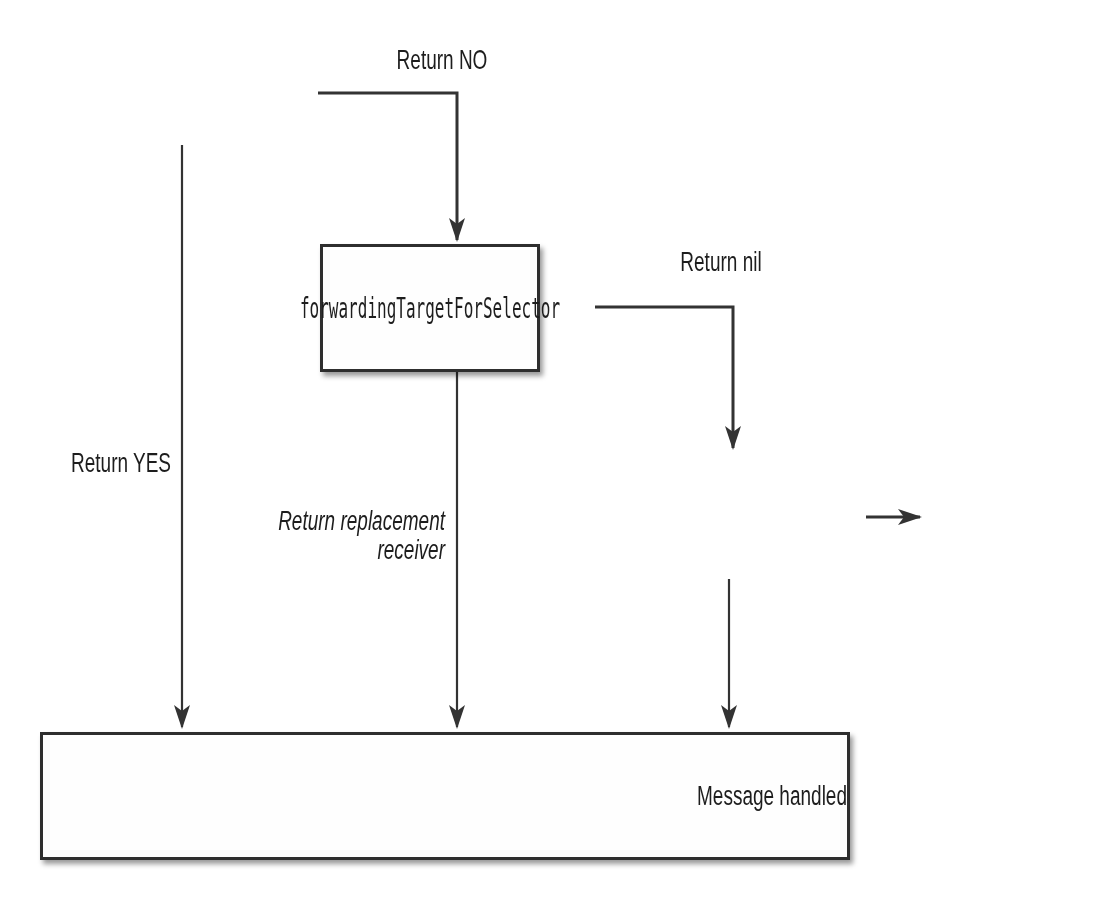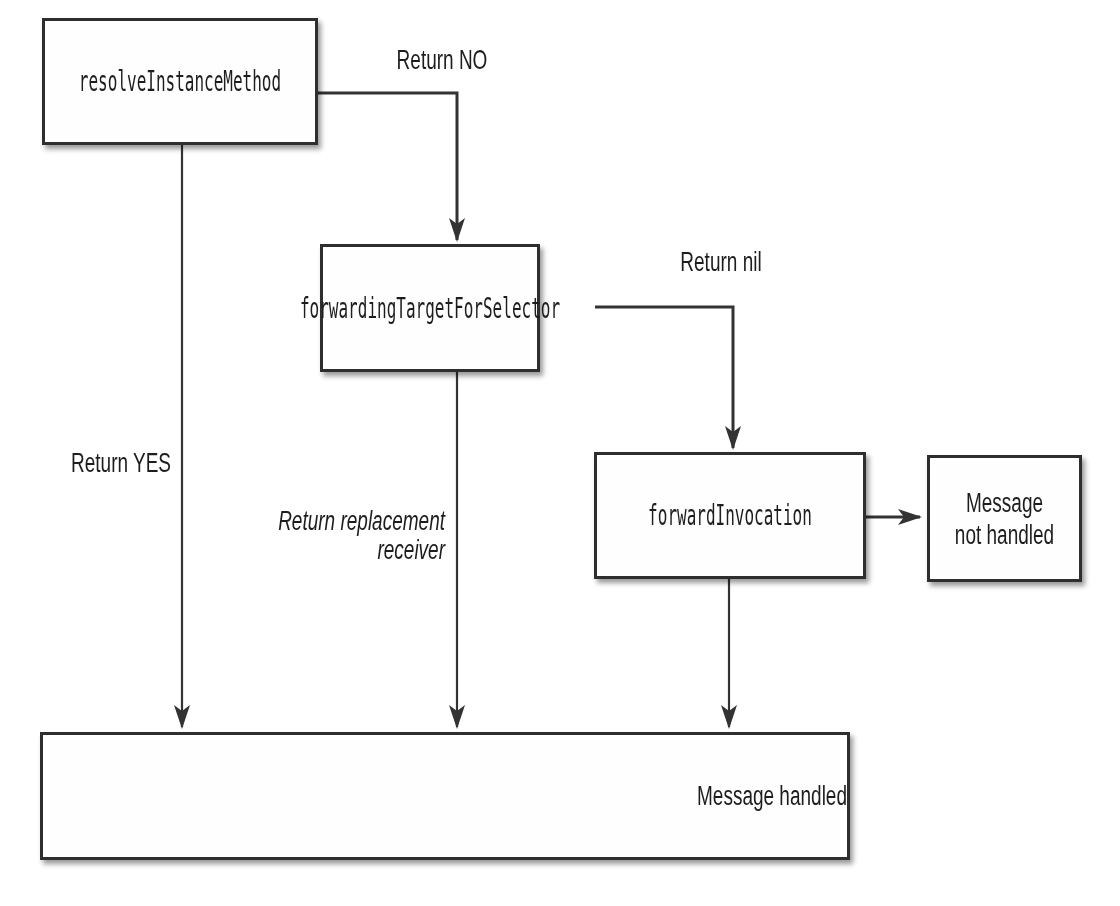--- a/index.html
+++ b/index.html
@@ -80,38 +80,26 @@
       </marker>
     </defs>
     <path class="wire w3" d="M318,93 L457,93 L457,240" marker-end="url(#dart)"></path>
     <path class="wire w2" d="M182,145 L182,727" marker-end="url(#dart)"></path>
     <path class="wire w2" d="M457,372 L457,727" marker-end="url(#dart)"></path>
     <path class="wire w3" d="M595,307 L733,307 L733,448" marker-end="url(#dart)"></path>
     <path class="wire w3" d="M866,517 L920,517" marker-end="url(#dart)"></path>
     <path class="wire w2" d="M729,579 L729,727" marker-end="url(#dart)"></path>
   </svg>
 
-  <div class="node" id="node-resolve">
-    <span class="mono">resolveInstanceMethod</span>
-  </div>
 
   <div class="node" id="node-forwarding-target">
     <span class="mono">forwardingTargetForSelector</span>
   </div>
 
-  <div class="node" id="node-forward-invocation">
-    <span class="mono">forwardInvocation</span>
-  </div>
 
-  <div class="node" id="node-message-not-handled">
-    <span class="sans">
-      <div>Message</div>
-      <div>not handled</div>
-    </span>
-  </div>
 
   <div class="node" id="node-message-handled">
     <span class="sans">Message handled</span>
   </div>
 
   <div class="edge-label center-anchor" id="label-return-no">
     <span class="sans">Return NO</span>
   </div>
 
   <div class="edge-label center-anchor" id="label-return-nil">

